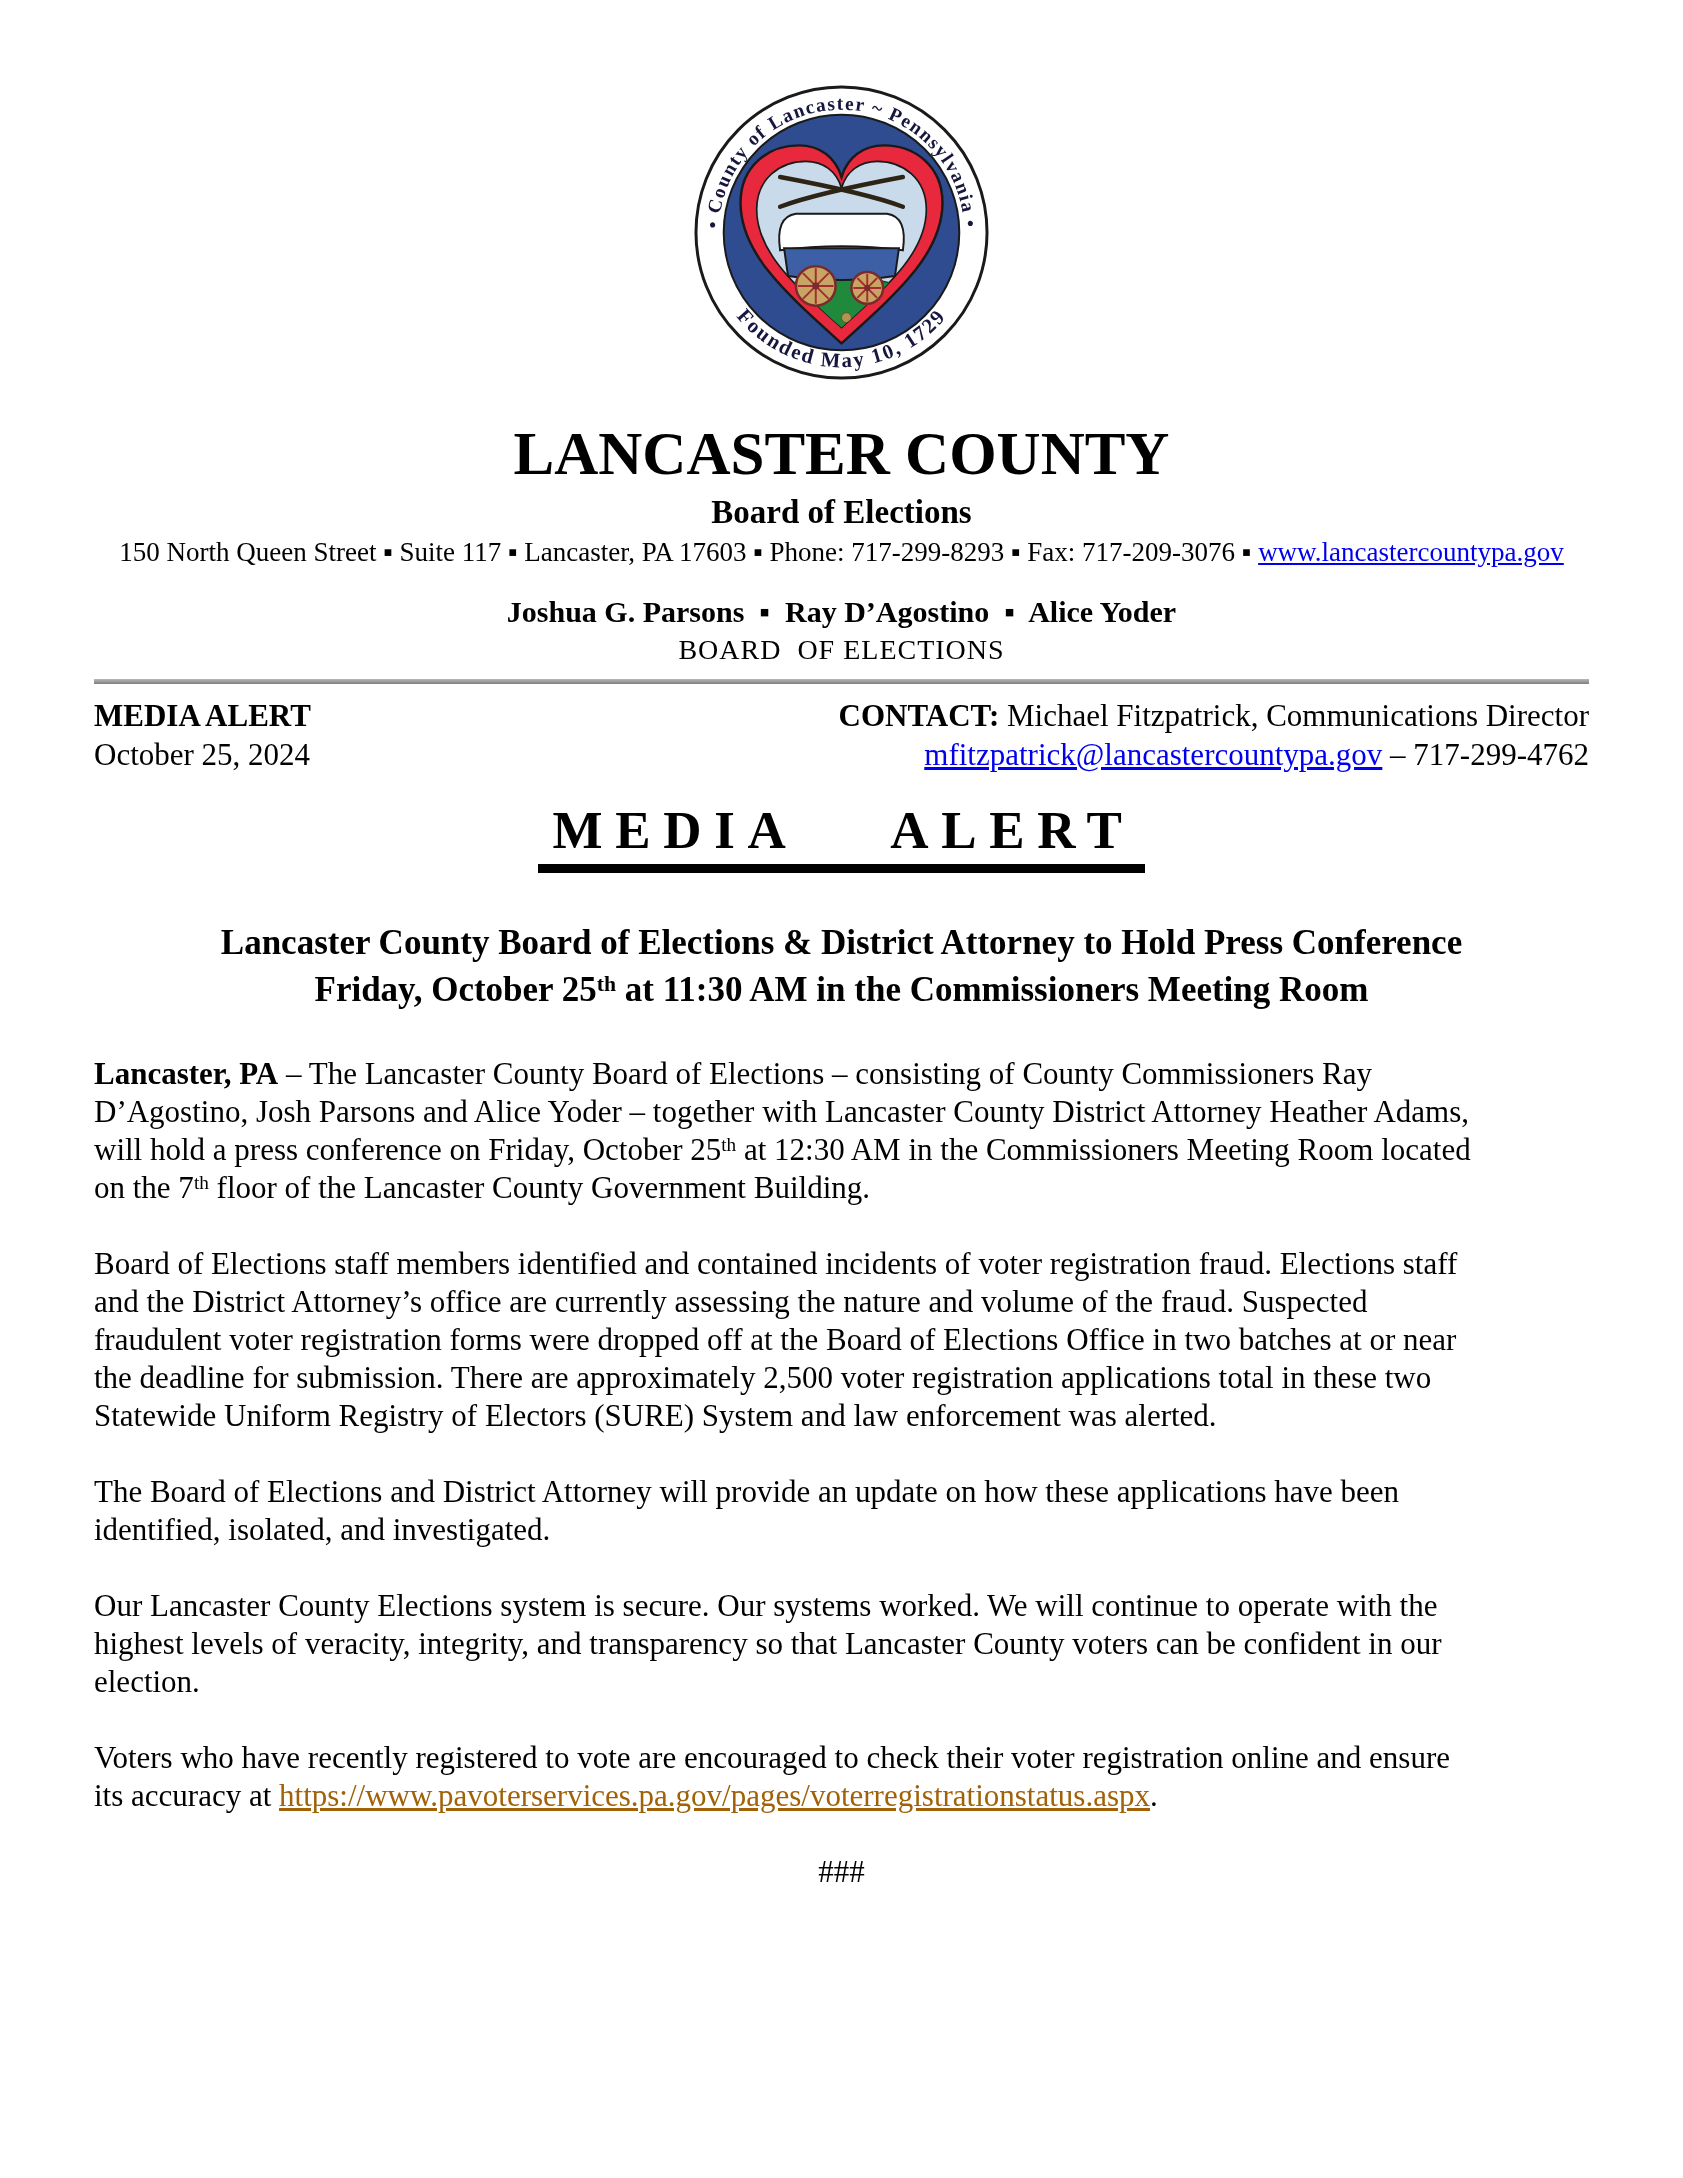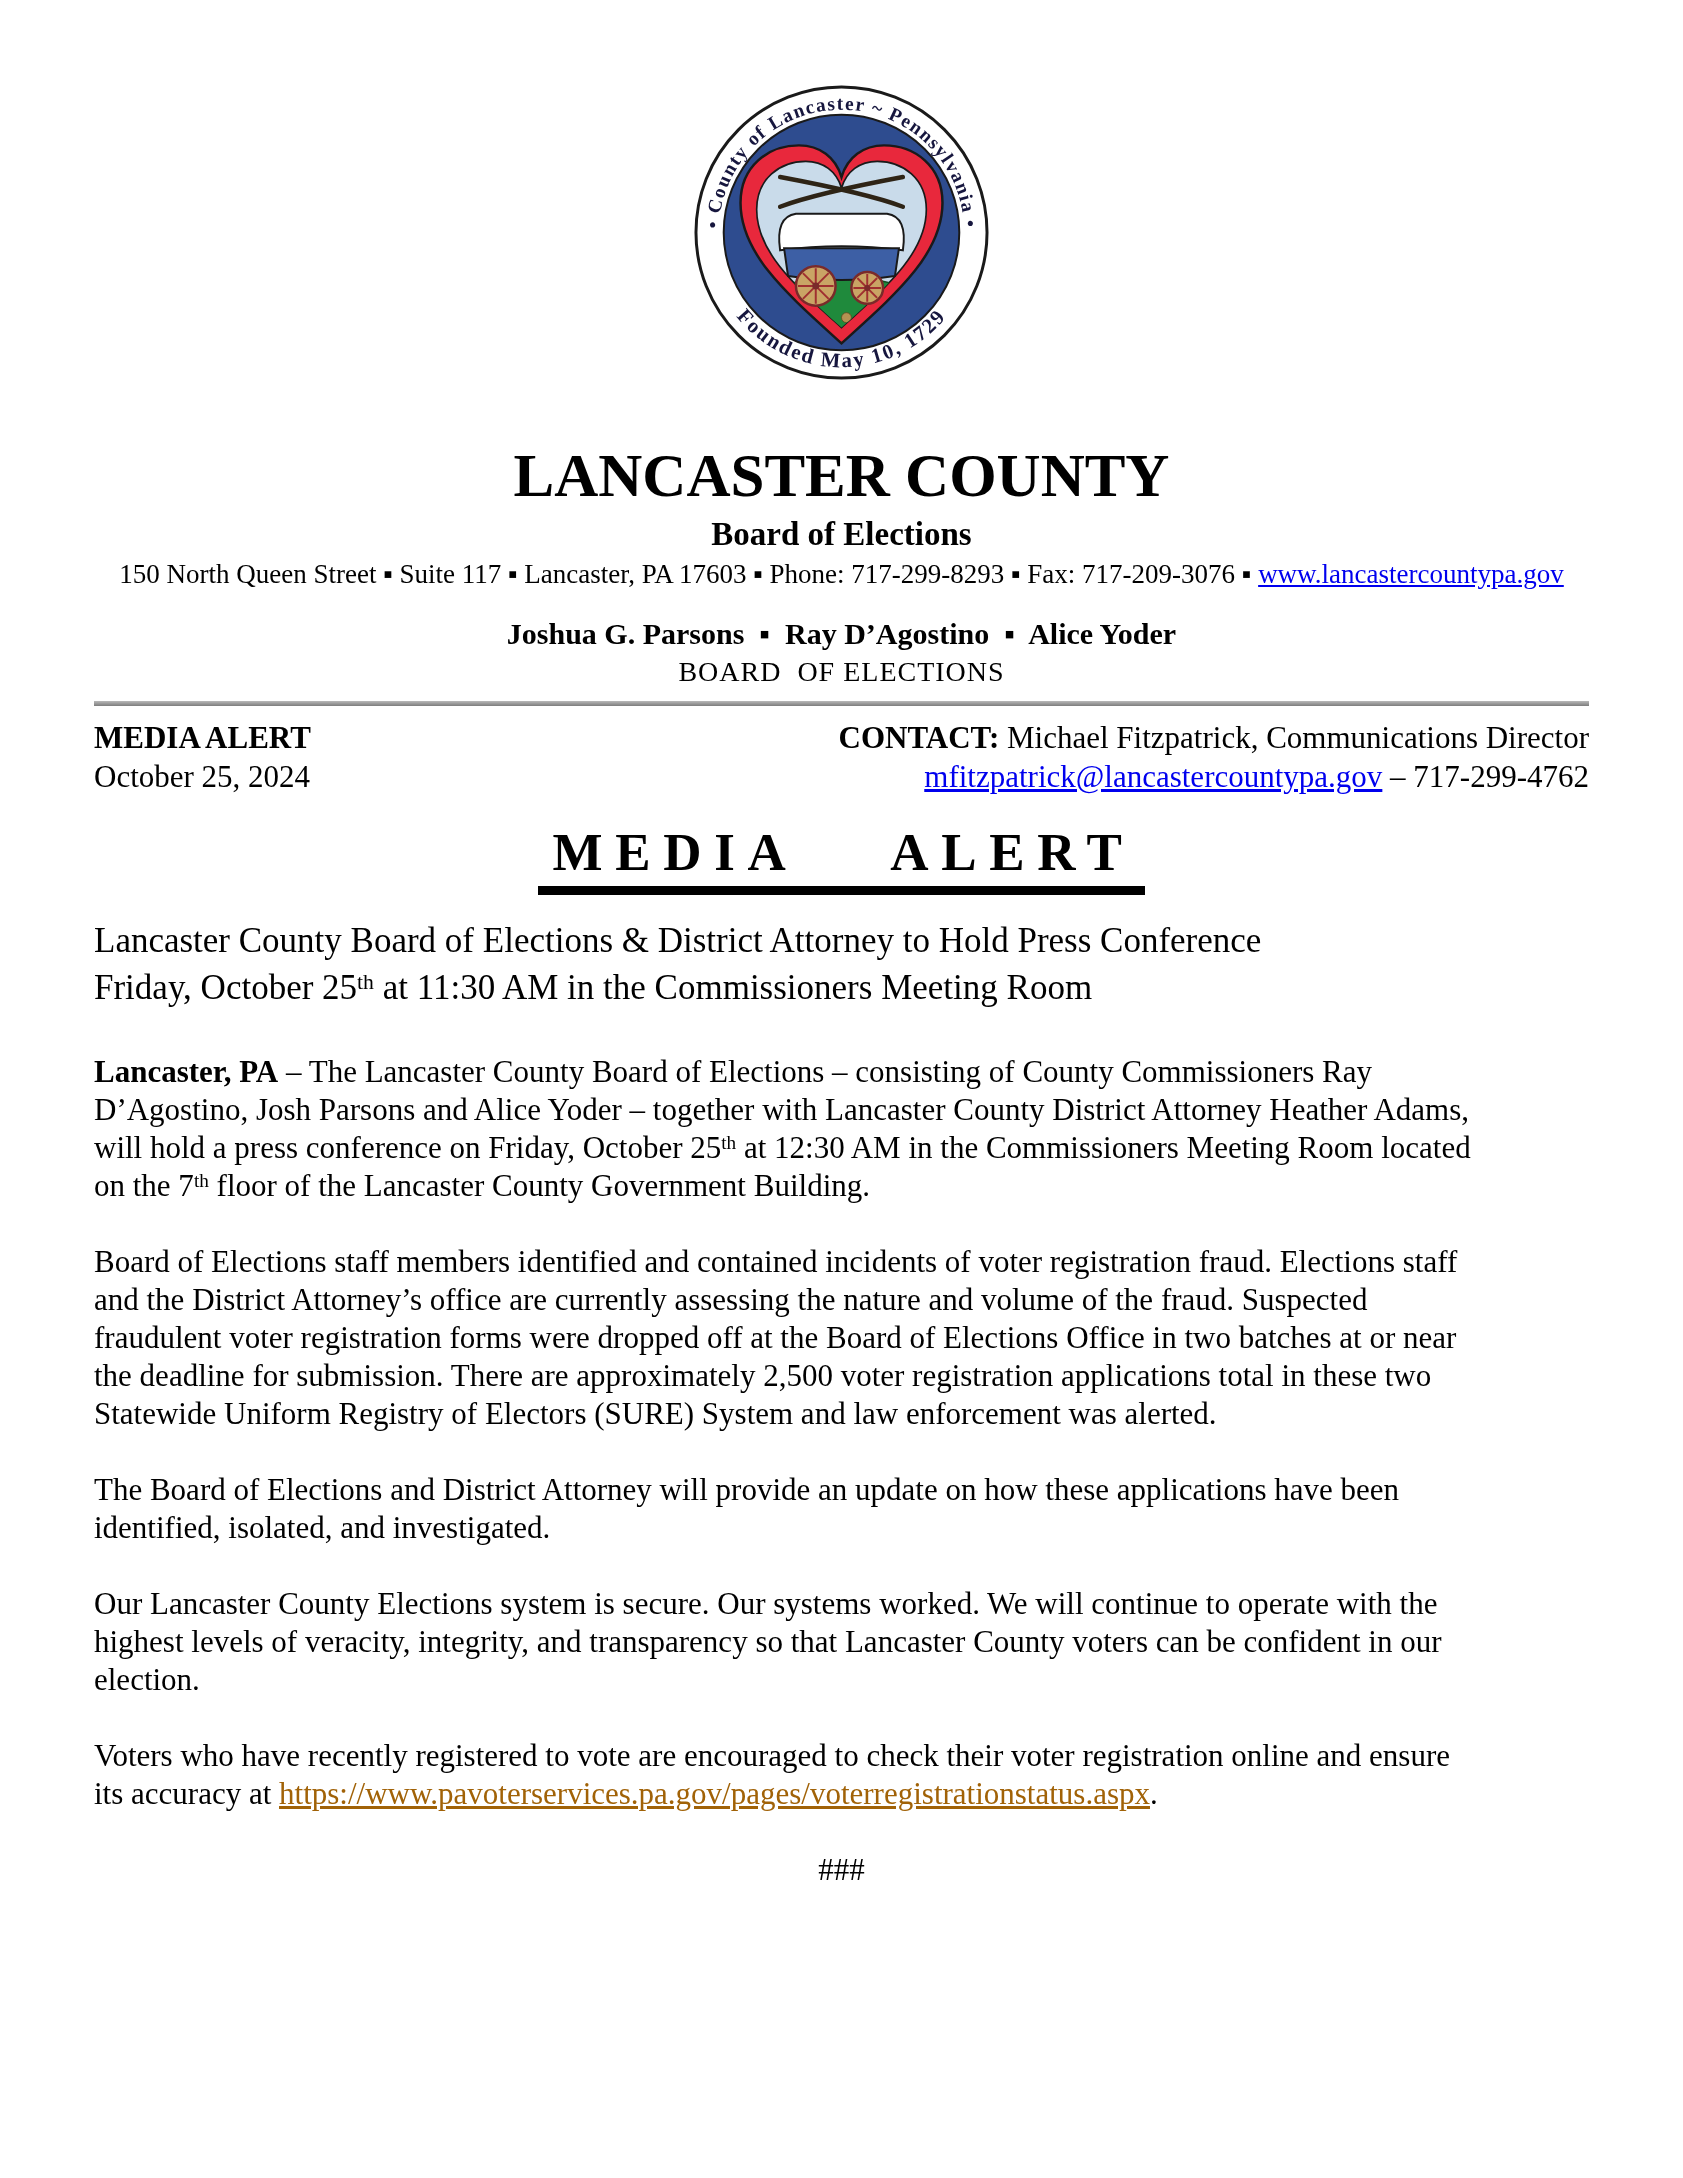--- a/index.html
+++ b/index.html
@@ -3,36 +3,36 @@
 <meta charset="utf-8">
 <style>
   html,body { margin:0; padding:0; background:#e8e8e8; }
   .page {
     position:relative; width:1683px; height:2178px; margin:0 auto;
     background:#ffffff; overflow:hidden;
     font-family:"Liberation Serif","DejaVu Serif",serif; color:#000;
   }
   .content { padding:0 94px; }
   .seal { width:297px; height:297px; margin:84px auto 0; }
-  .title { text-align:center; font-size:61px; font-weight:bold; line-height:61px; margin-top:64px; letter-spacing:0; }
+  .title { text-align:center; font-size:61px; font-weight:bold; line-height:61px; margin-top:42px; letter-spacing:0; }
   .subtitle { text-align:center; font-size:33px; font-weight:bold; line-height:38px; margin-top:9px; }
   .address { text-align:center; font-size:27px; line-height:34px; margin-top:4px; }
   .commissioners { text-align:center; font-size:30px; font-weight:bold; line-height:37px; margin-top:24px; white-space:pre-wrap; }
   .org-line { text-align:center; font-size:28px; line-height:35px; margin-top:2px; letter-spacing:1px; white-space:pre-wrap; }
   .rule { height:5px; border:none; background:linear-gradient(#b9b9b9,#7d7d7d); margin-top:12px; }
   .meta-row { display:flex; justify-content:space-between; margin-top:12px; font-size:31px; line-height:39px; }
   .meta-right { text-align:right; }
   .bold { font-weight:bold; }
   .headline-wrap { text-align:center; margin-top:28px; }
   .headline {
     display:inline-block; font-size:53px; font-weight:bold; line-height:57px;
     letter-spacing:0.24em; word-spacing:1.35em;
     border-bottom:9px solid #000; padding:0 10px 5px 14px;
   }
-  .subhead { text-align:left; font-size:35px; font-weight:normal; line-height:47px; margin-top:22px; }
+  .subhead { text-align:center; font-size:35px; font-weight:bold; line-height:47px; margin-top:46px; }
   .body-text { margin-top:42px; font-size:31px; line-height:38px; }
   .para { margin-bottom:38px; }
   .tline { white-space:nowrap; }
   sup { font-size:0.62em; line-height:0; position:relative; top:-0.45em; vertical-align:baseline; }
   a.link { text-decoration:underline; cursor:pointer; }
   .footer-mark { text-align:center; font-size:31px; line-height:38px; margin-top:38px; }
 </style>
 </head>
 <body>
 

